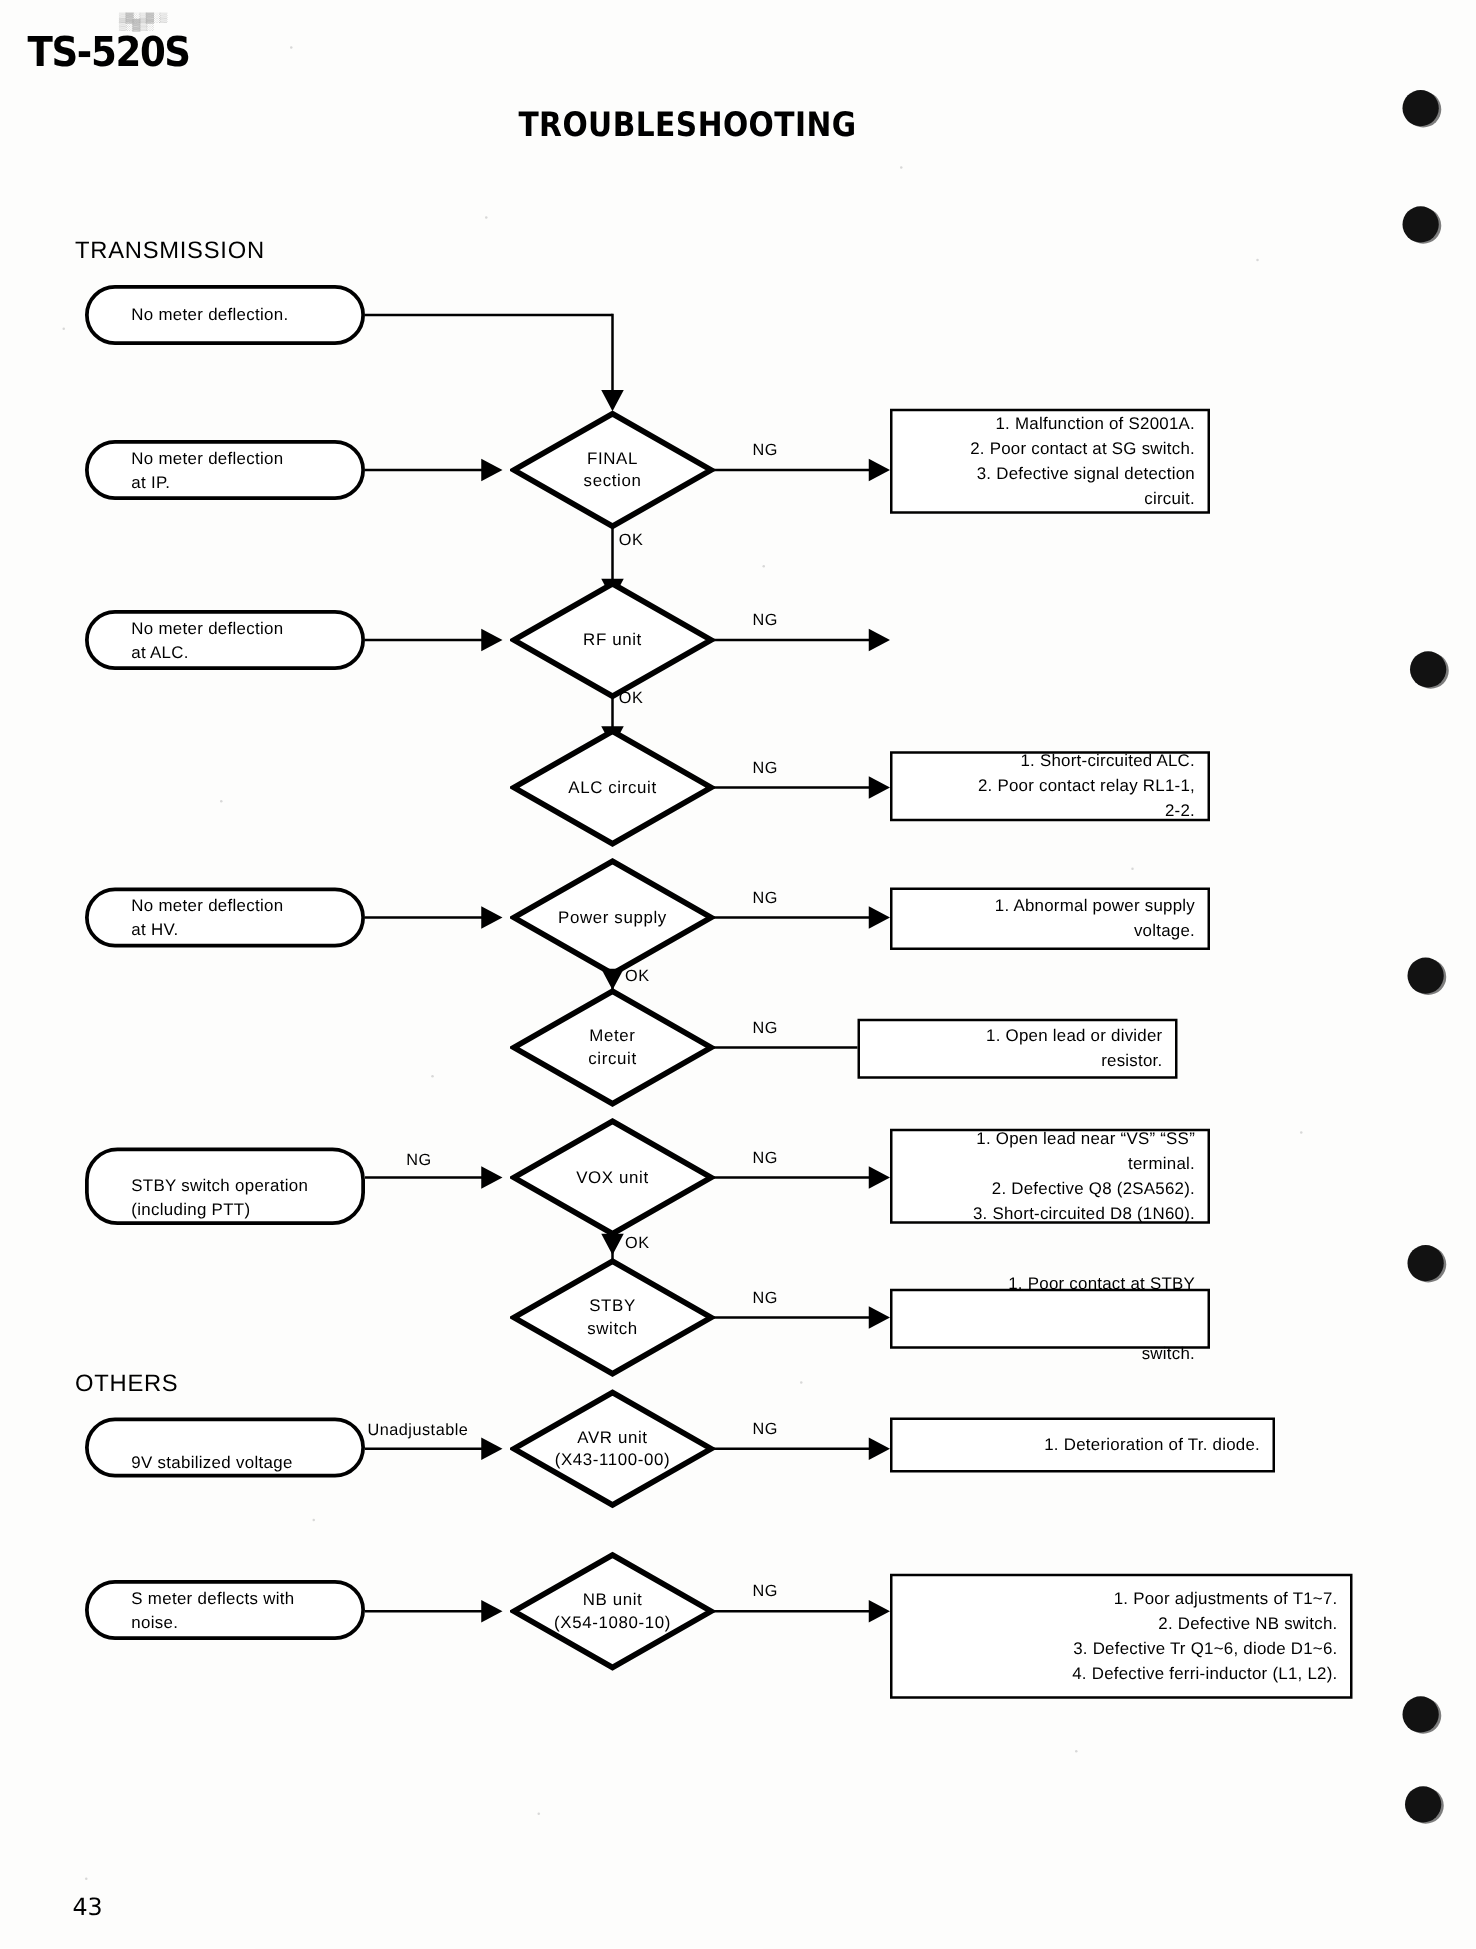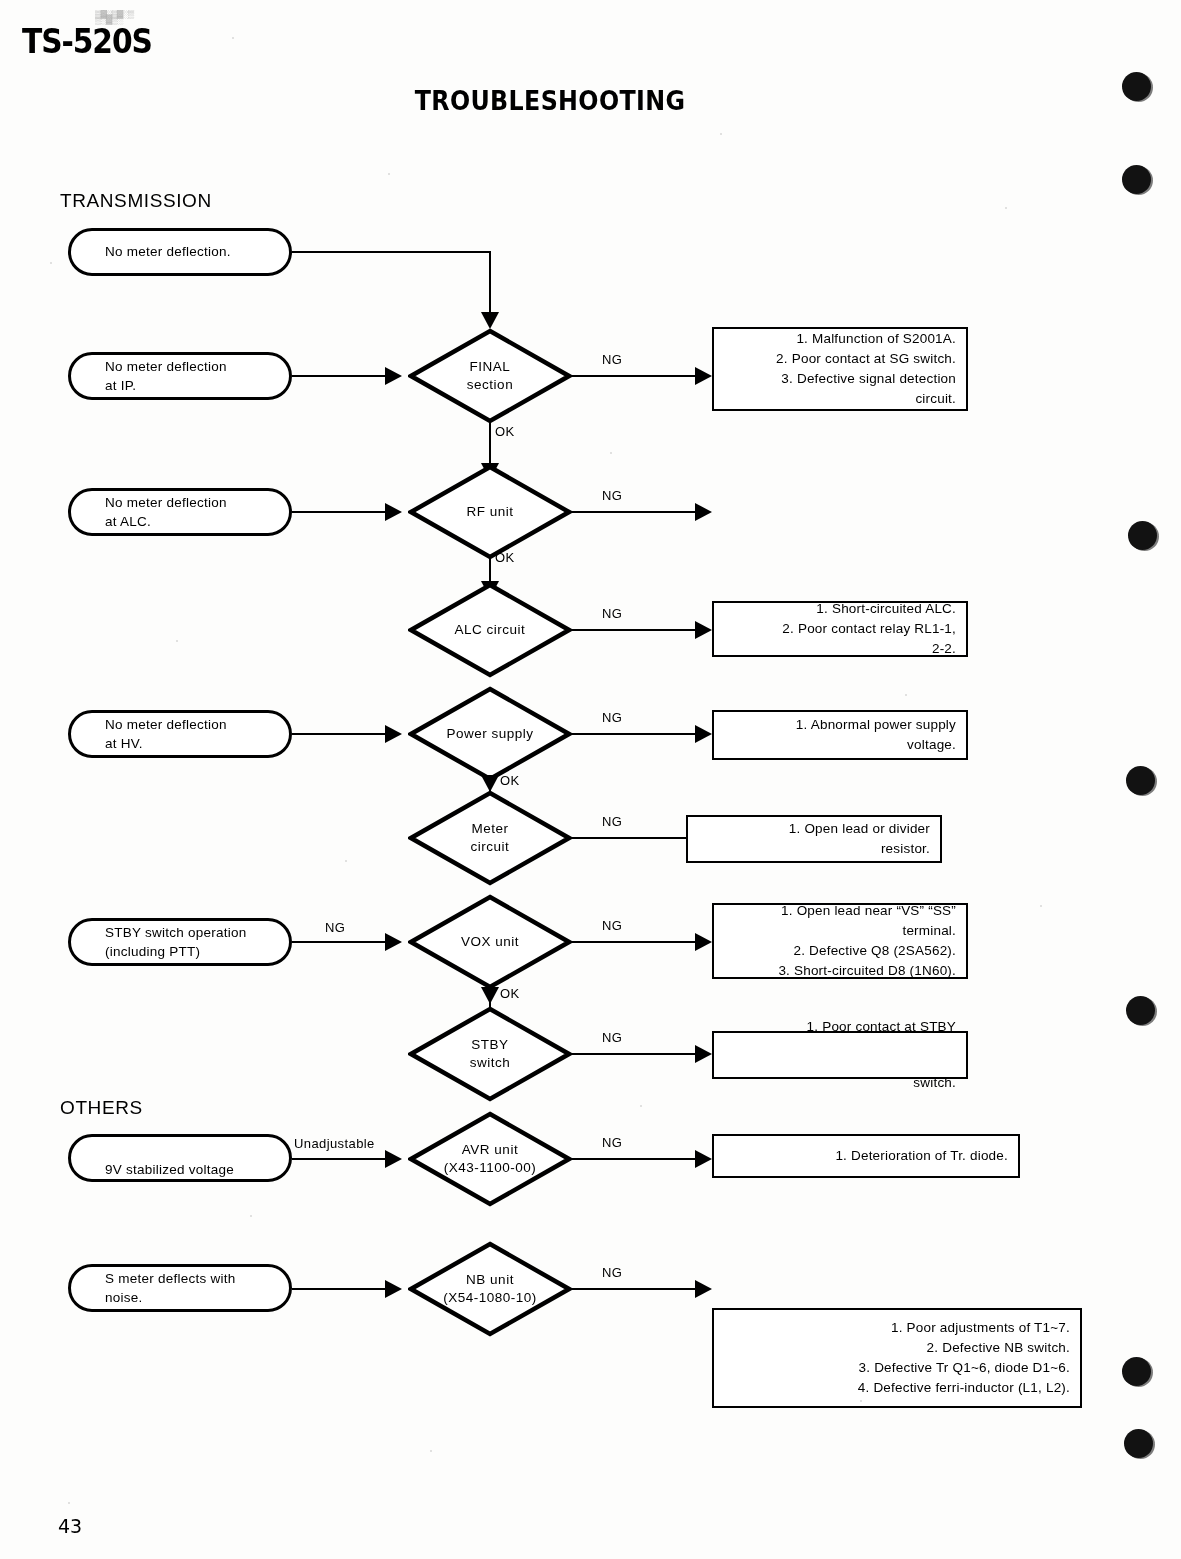--- a/index.html
+++ b/index.html
@@ -348,21 +348,21 @@
   </div>
   <div class="hline" style="left:568px; top:837px; width:134px;"></div>
   <div class="arrow-r" style="left:695px; top:829px;"></div>
   <div class="elabel" style="left:602px; top:814px;">NG</div>
 
   <div class="rbox" style="left:686px; top:815px; width:256px; height:48px;">
     <span class="rline">1. Open lead or divider</span>
     <span class="rline">    resistor.</span>
   </div>
 
-  <div class="term" style="left:68px; top:918px; width:224px; height:48px;">
+  <div class="term" style="left:68px; top:918px; width:224px; height:62px;align-items:flex-end;">
     <div>
       <div>STBY switch operation</div>
       <div>(including PTT)</div>
     </div>
   </div>
   <div class="hline" style="left:292px; top:941px; width:100px;"></div>
   <div class="arrow-r" style="left:385px; top:933px;"></div>
   <div class="elabel" style="left:325px; top:920px;">NG</div>
 
   <div class="diamond" style="left:408px; top:894px; width:164px; height:96px;">
@@ -444,21 +444,21 @@
     </svg>
     <div class="dlabel">
       <span>NB unit</span>
       <span>(X54-1080-10)</span>
     </div>
   </div>
   <div class="hline" style="left:568px; top:1288px; width:134px;"></div>
   <div class="arrow-r" style="left:695px; top:1280px;"></div>
   <div class="elabel" style="left:602px; top:1265px;">NG</div>
 
-  <div class="rbox" style="left:712px; top:1308px; width:370px; height:100px;">
+  <div class="rbox" style="left:712px; top:1259px; width:370px; height:100px;">
     <span class="rline">1. Poor adjustments of T1~7.</span>
     <span class="rline">2. Defective NB switch.</span>
     <span class="rline">3. Defective Tr Q1~6, diode D1~6.</span>
     <span class="rline">4. Defective ferri-inductor (L1, L2).</span>
   </div>
 
   <div class="page-no">43</div>
 
   <div class="speck" style="left:232px; top:37px;"></div>
   <div class="speck" style="left:388px; top:173px;"></div>

